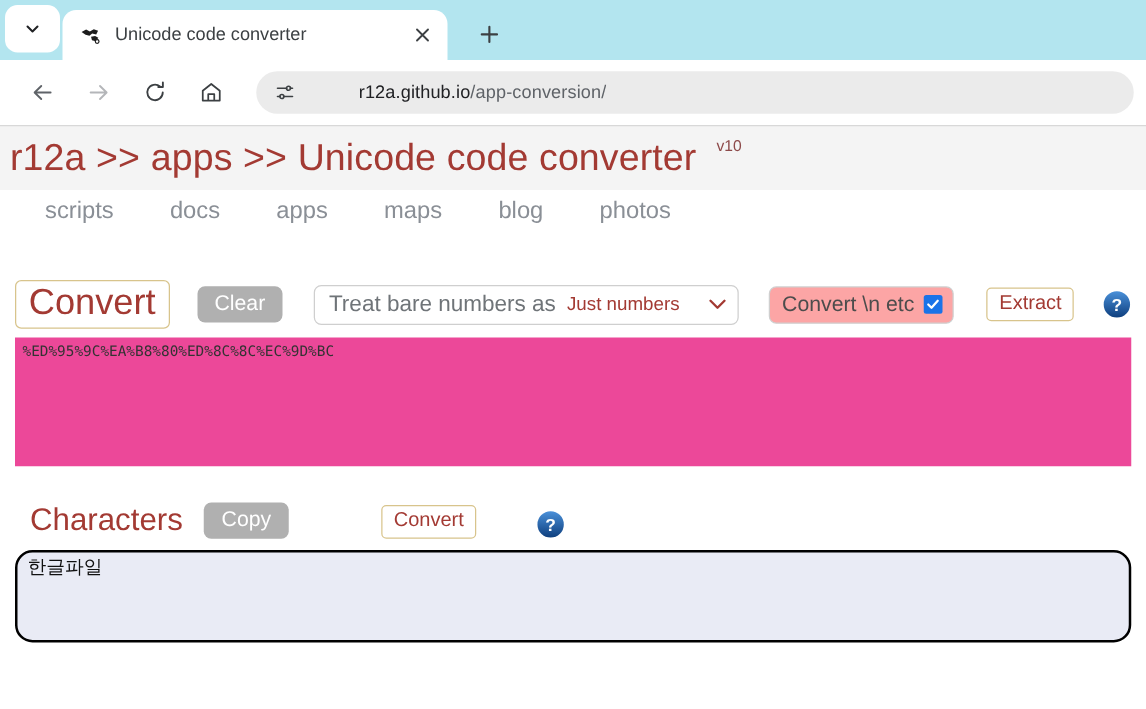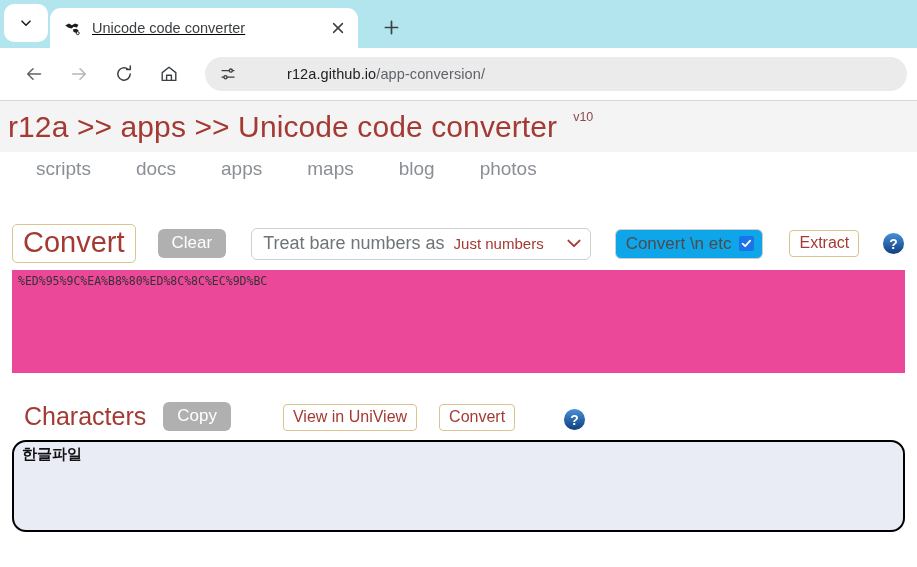--- a/index.html
+++ b/index.html
@@ -20,21 +20,20 @@
     background: #b3e5ef;
     height: 48px;
     position: relative;
   }
   .tabstrip {
     display: flex;
     align-items: flex-end;
     height: 48px;
     padding-left: 4px;
     box-sizing: border-box;
-    text-decoration: underline;
   }
   .tab-list-btn {
     width: 44px;
     height: 38px;
     background: #ffffff;
     border-radius: 10px;
     margin-bottom: 6px;
     margin-right: 2px;
     display: flex;
     align-items: center;
@@ -229,21 +228,21 @@
   }
   .select-arrow {
     width: 14px;
     height: 9px;
     display: block;
     margin-left: 14px;
   }
   .check-box-wrap {
     border: 1px solid #cfcfcf;
     border-radius: 6px;
-    background: #0ea5e9;
+    background: #fca5a5;
     height: 30px;
     display: flex;
     align-items: center;
     padding: 0 8px 0 10px;
     box-sizing: border-box;
     gap: 8px;
   }
   .check-label {
     font-size: 17px;
     color: #4c4c4c;
@@ -296,34 +295,33 @@
   .chars-title {
     font-size: 25px;
     color: #a33a33;
     margin: 0;
     font-weight: normal;
   }
   .ta-chars {
     display: block;
     margin: 9px 0 0 12px;
     width: 893px;
-    height: 92px;
+    height: 74px;
     background: #e9ebf5;
     border: 2px solid #000000;
     border-radius: 14px;
     outline: none;
     resize: none;
     font-family: "Liberation Sans", sans-serif;
     font-size: 15px;
     color: #111111;
     padding: 3px 8px;
     box-sizing: border-box;
     line-height: 1.25;
     overflow: hidden;
-    font-weight: bold;
   }
 </style>
 </head>
 <body>
 
 <div class="browser-chrome">
   <div class="tabstrip">
 
     <div class="tab-list-btn">
       <svg class="chev" viewBox="0 0 12 12">
@@ -449,21 +447,20 @@
     </span>
   </div>
 
   <textarea class="ta-green" spellcheck="false" style="">%ED%95%9C%EA%B8%80%ED%8C%8C%EC%9D%BC</textarea>
 
   <div class="chars-row">
     <h2 class="chars-title">Characters</h2>
     <span style="display:inline-block;width:17px"></span>
     <button class="btn-gray">Copy</button>
     <span style="display:inline-block;width:52px"></span>
-    <button class="btn-outline">View in UniView</button>
     <span style="display:inline-block;width:22px"></span>
     <button class="btn-outline">Convert</button>
     <span style="display:inline-block;width:48px"></span>
     <span>
       <svg class="help-icon" viewBox="0 0 24 24">
         <circle cx="12" cy="12" r="11" fill="url(#hg)"></circle>
         <text x="12" y="17.4" font-family="Liberation Sans, sans-serif" font-size="14.5" font-weight="bold" fill="#ffffff" text-anchor="middle">?</text>
       </svg>
     </span>
   </div>

